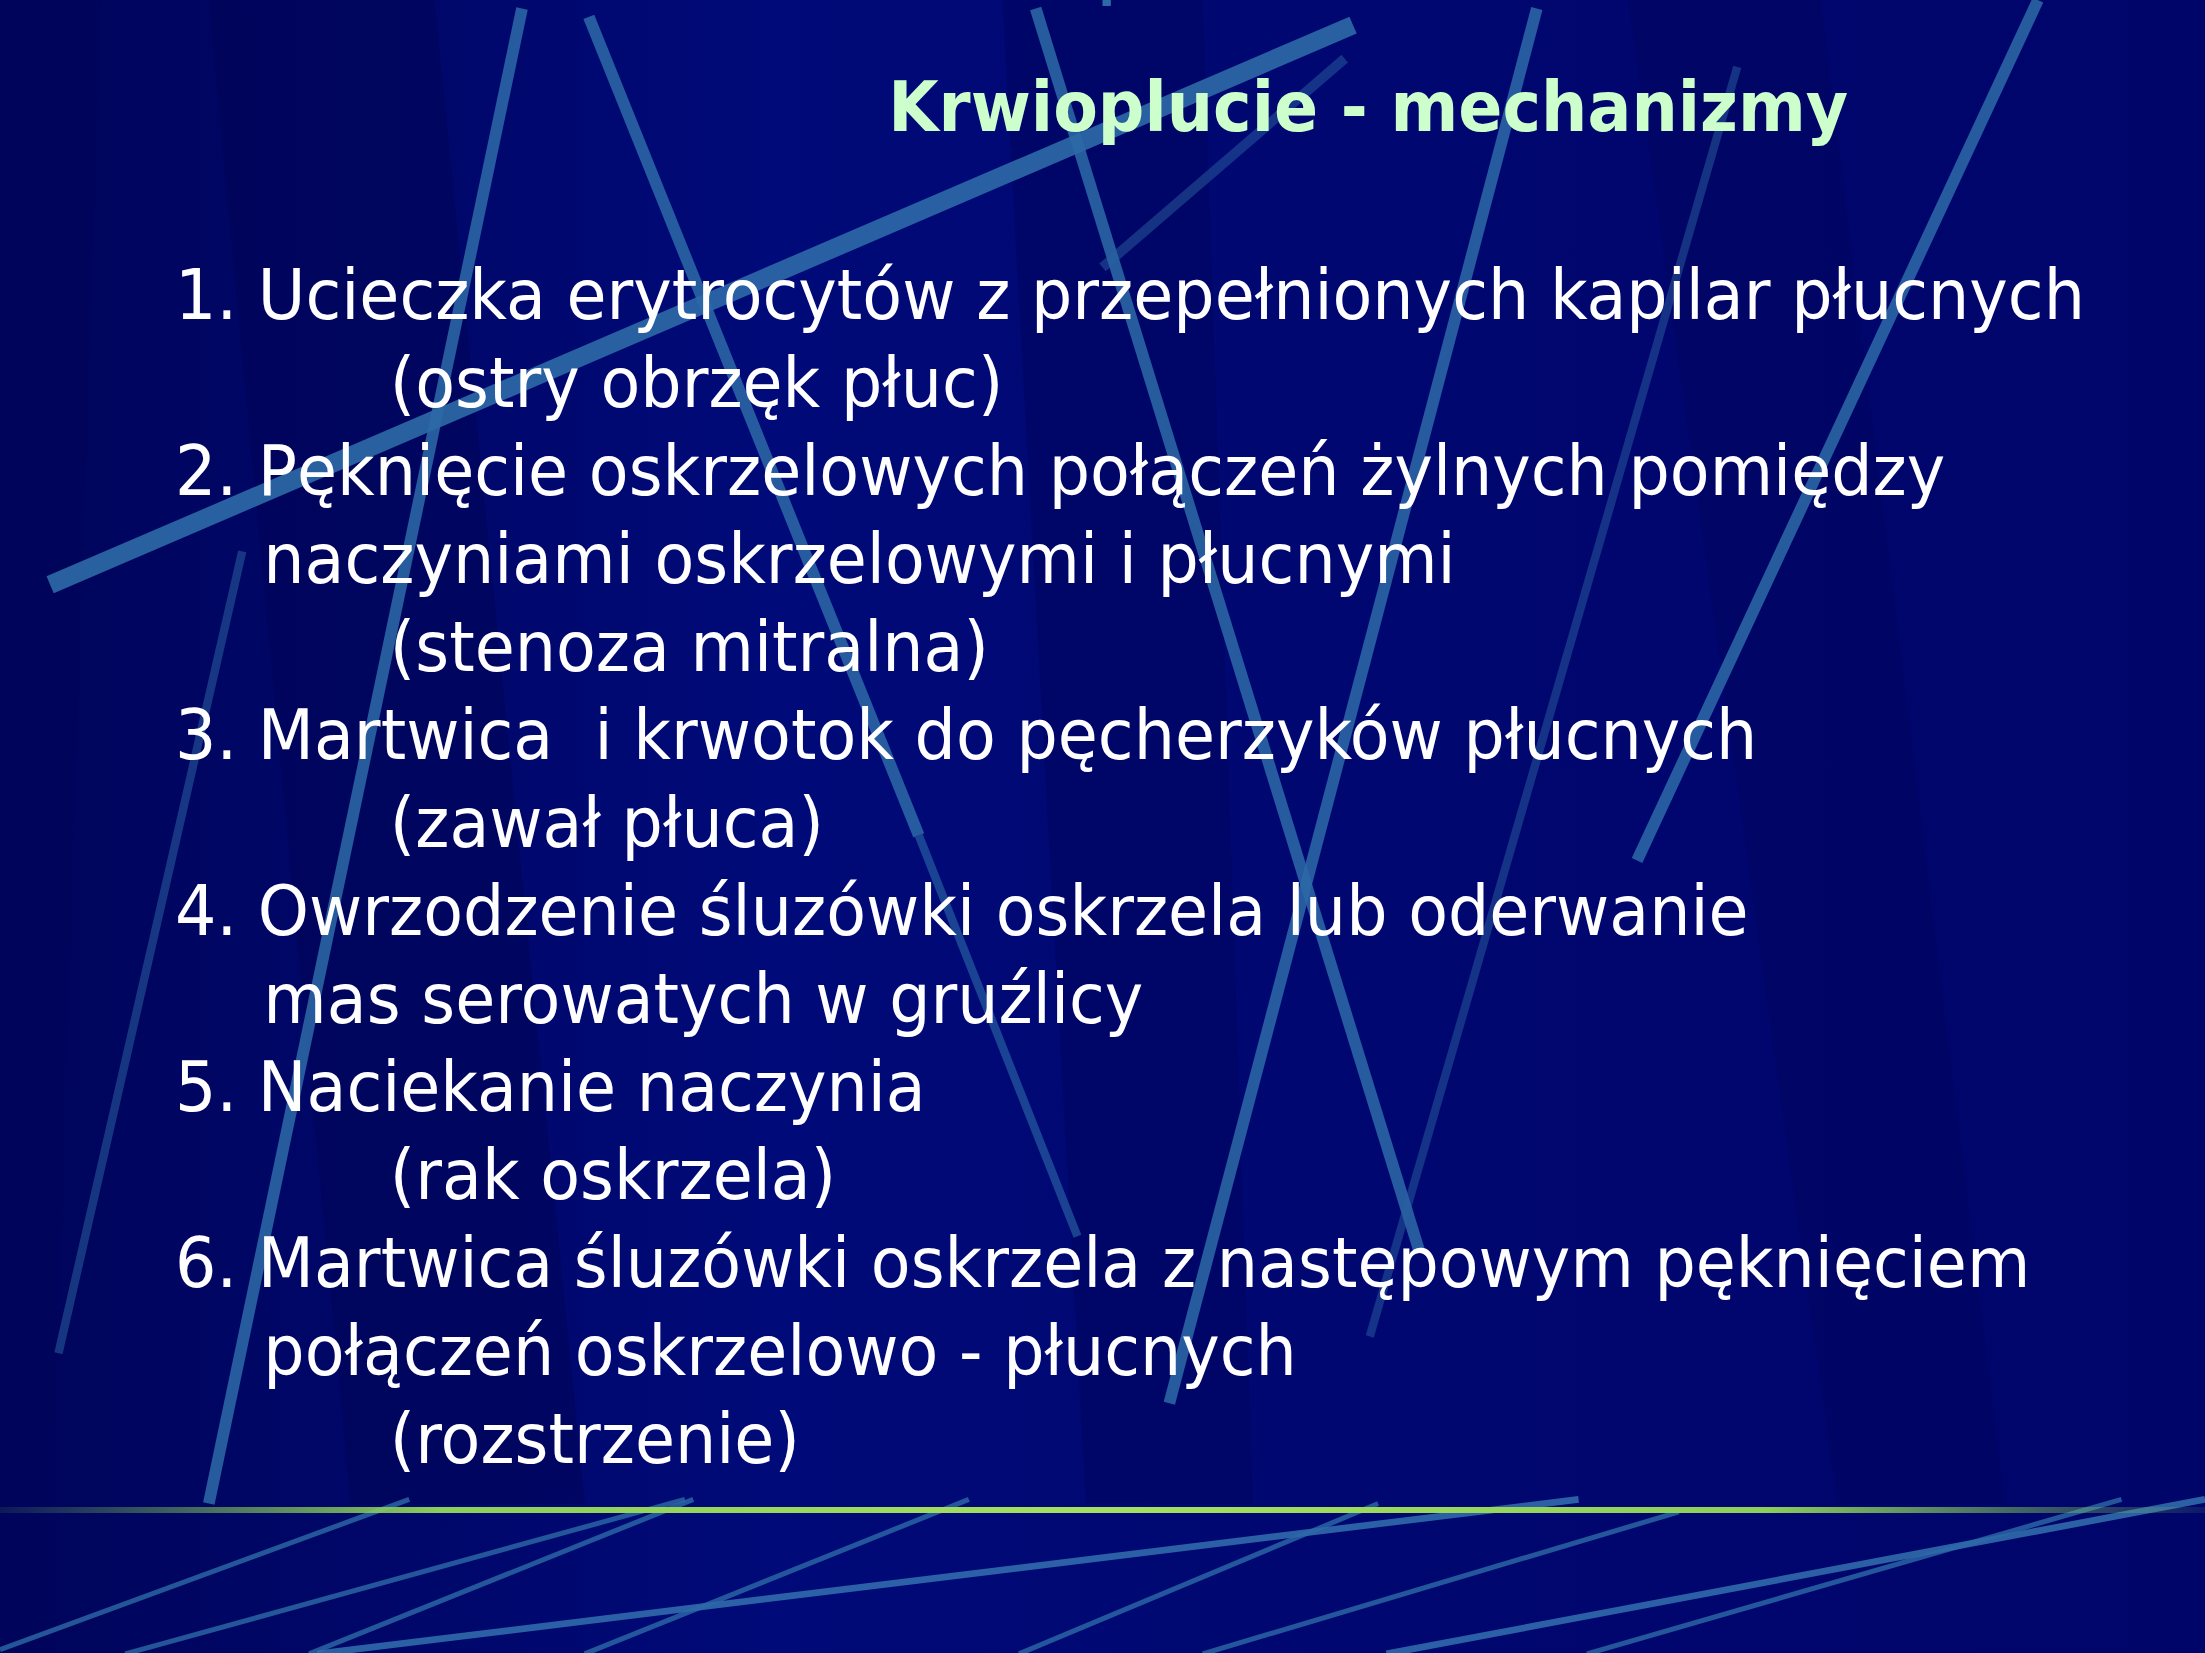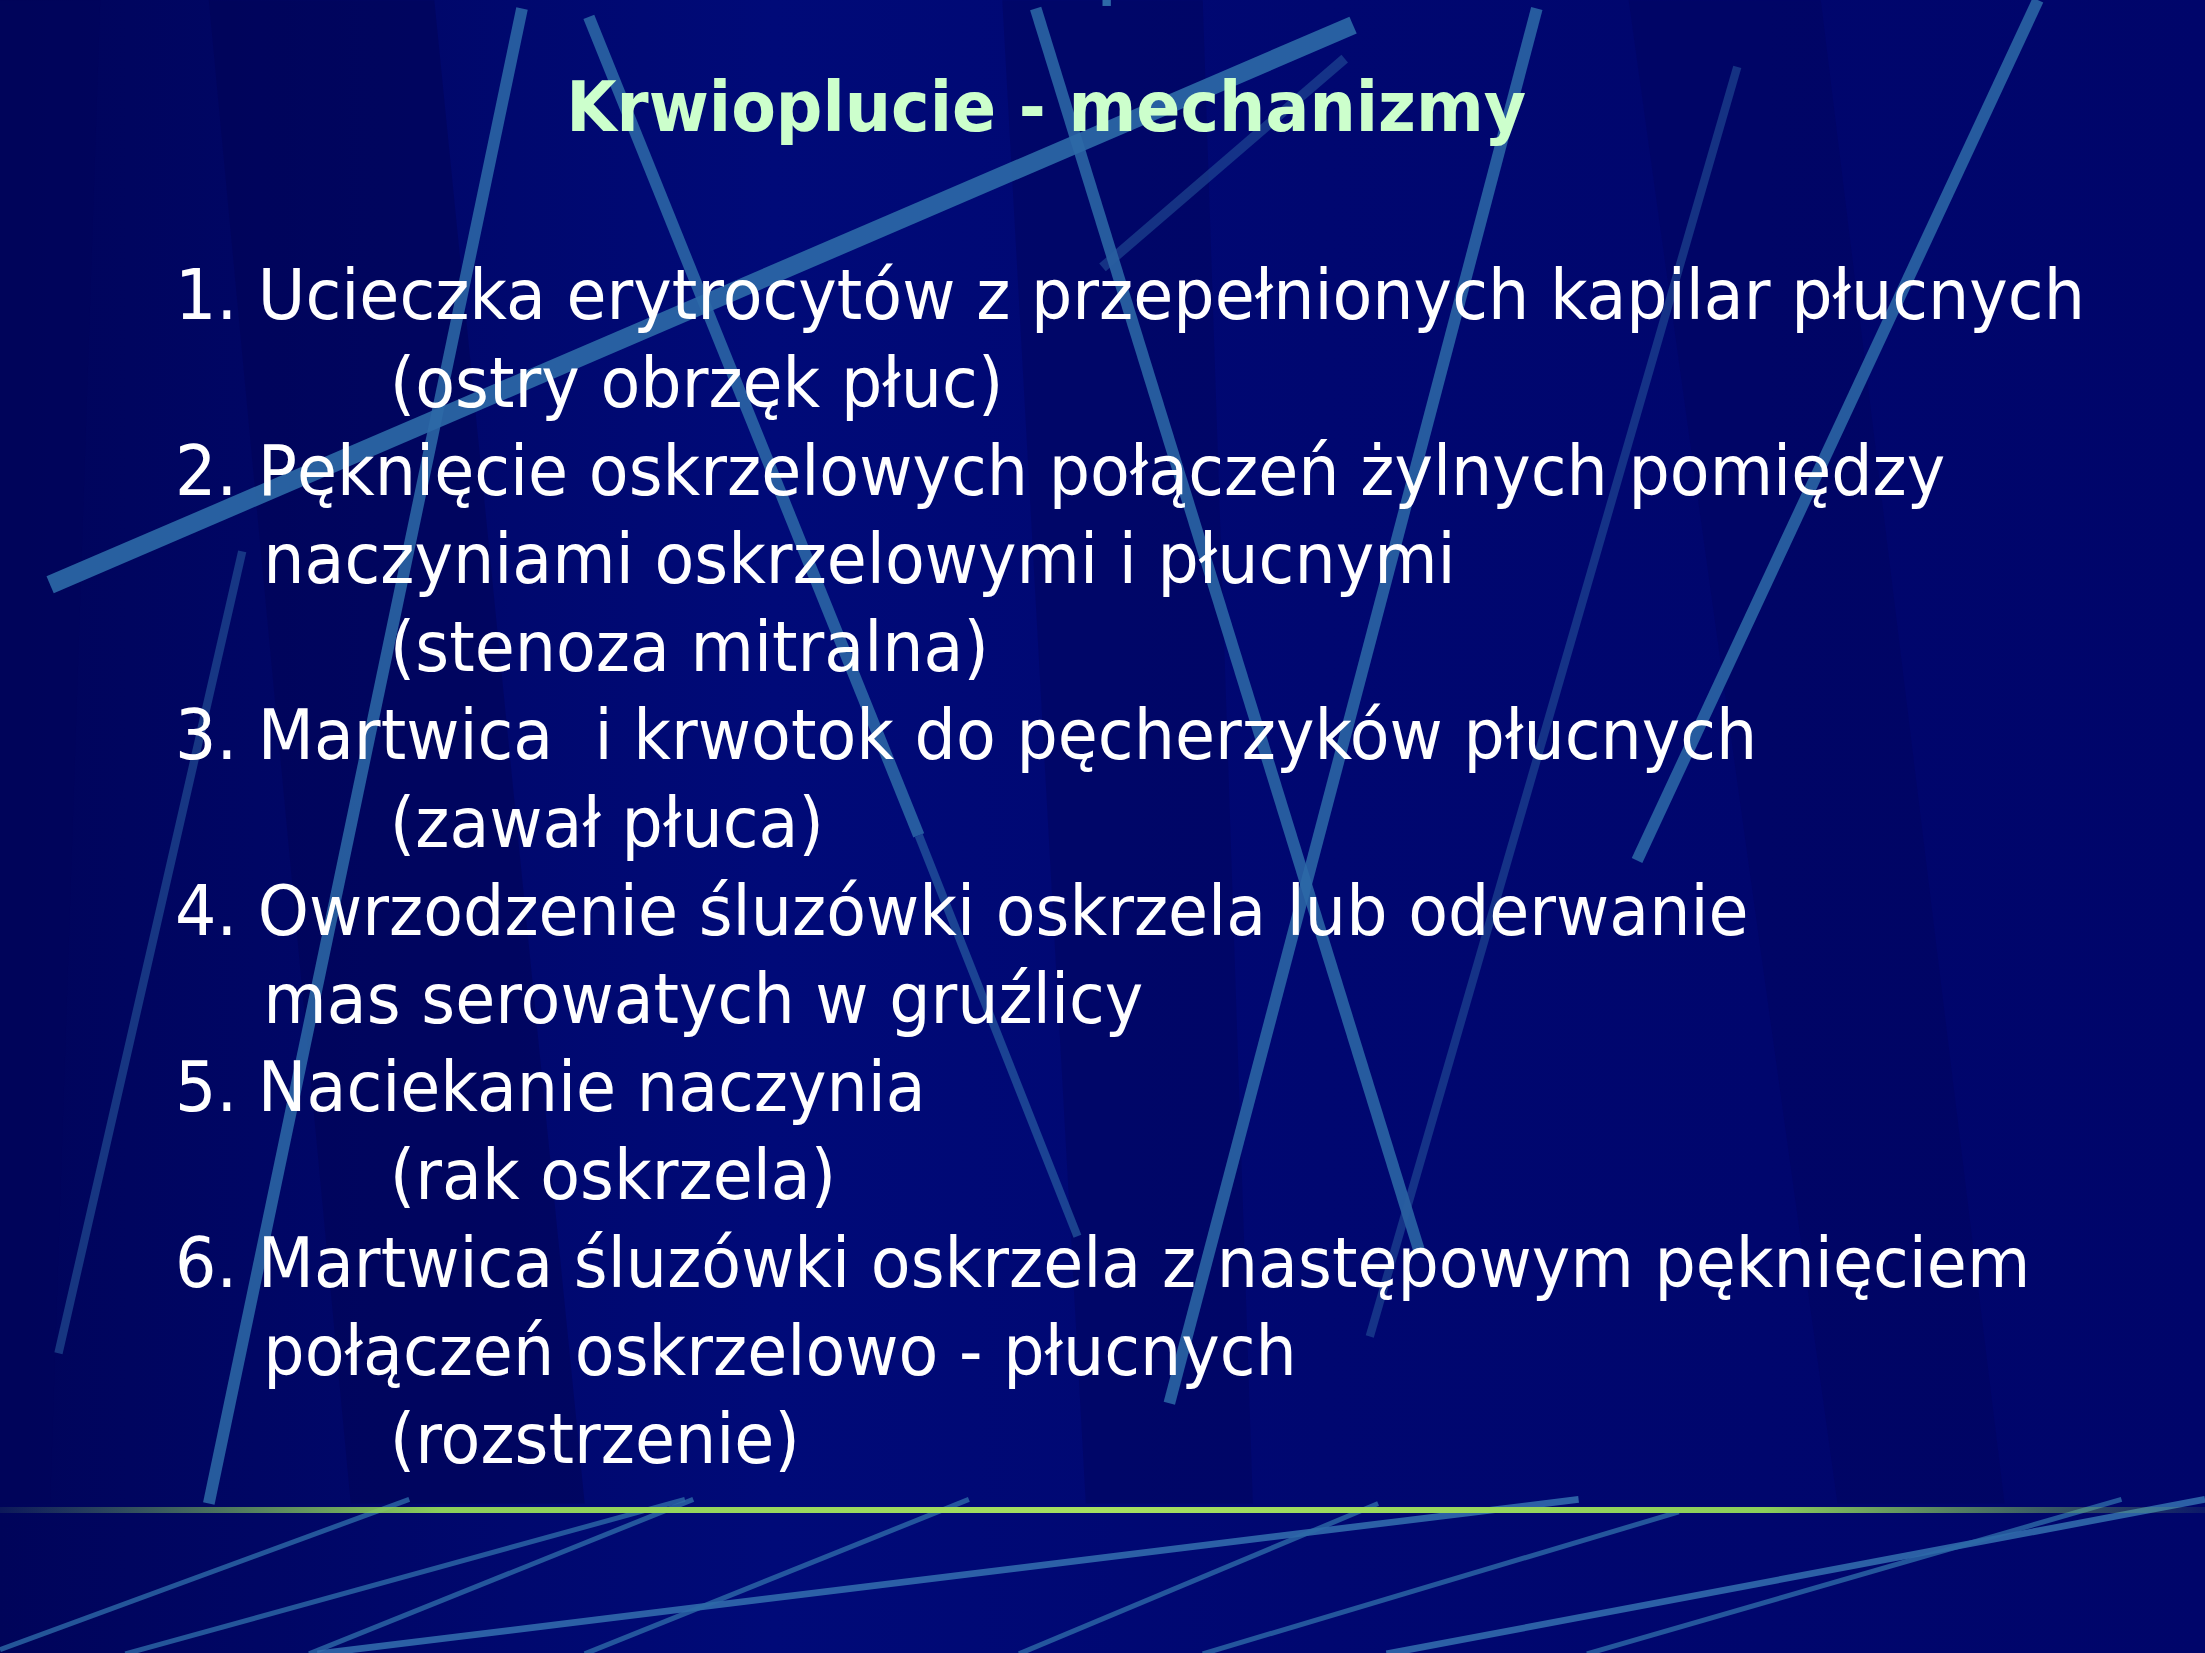--- a/index.html
+++ b/index.html
@@ -4,21 +4,21 @@
 <style>
   html, body { margin: 0; padding: 0; }
   body { width: 2205px; height: 1654px; overflow: hidden; background: #000066; }
   .slide {
     position: relative; width: 2205px; height: 1654px; overflow: hidden;
     background: linear-gradient(90deg, #00045a 0%, #000a78 35%, #000770 60%, #00056a 100%);
   }
   .bg-svg { position: absolute; left: 0; top: 0; width: 2205px; height: 1654px; }
   .title {
     position: absolute; left: 0; width: 1884px; top: 65px;
-    text-align: center; padding-left: 209px; box-sizing: border-box;
+    text-align: right; padding-left: 209px; box-sizing: border-box;
     font-family: "DejaVu Sans", sans-serif; font-weight: bold;
     font-size: 70px; line-height: 84px; color: #ccffcc;
   }
   .title span { display: inline-block; transform: scaleX(0.93); transform-origin: center; }
   .body {
     position: absolute; left: 175px; top: 251px;
     font-family: "DejaVu Sans", sans-serif; font-size: 70px; color: #ffffff;
     transform: scaleX(0.93); transform-origin: left top;
   }
   .line { height: 88px; line-height: 88px; white-space: pre; }

